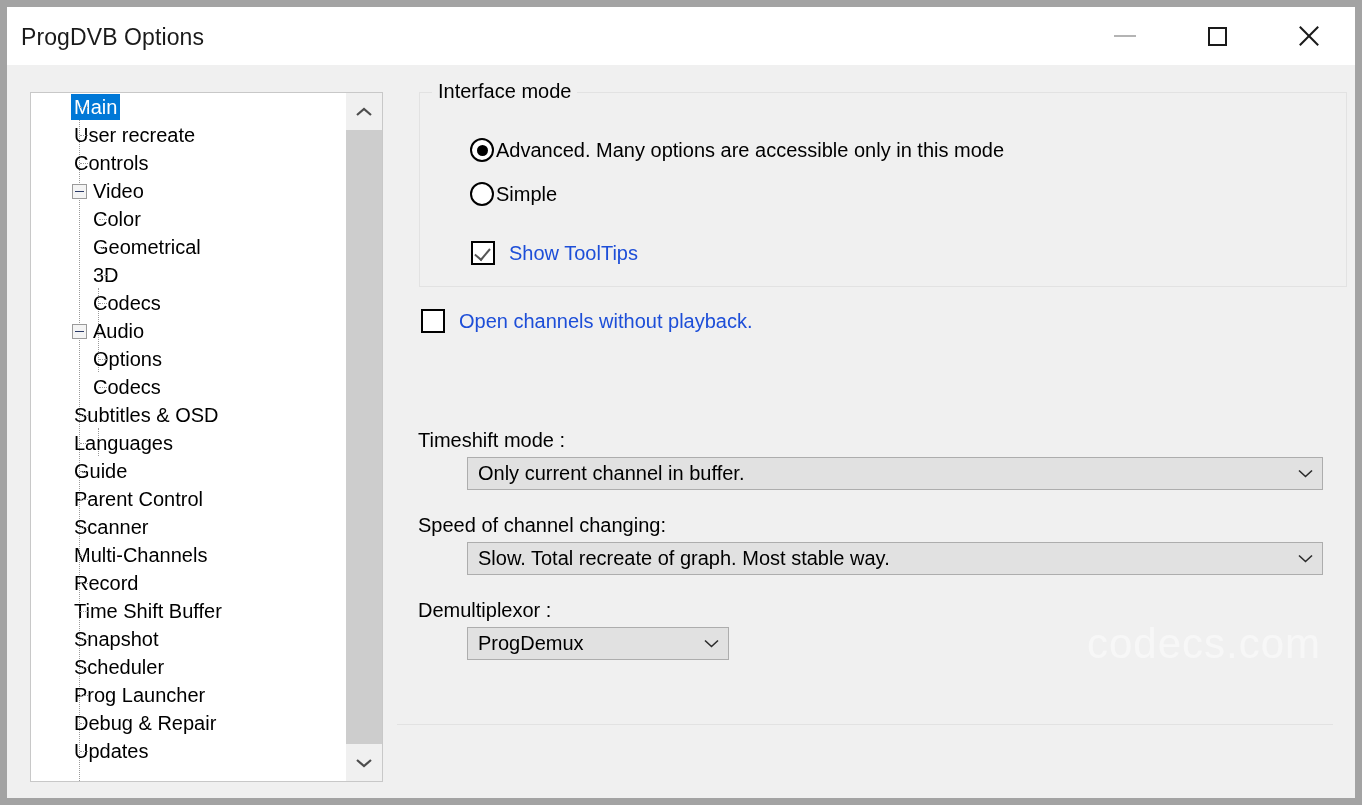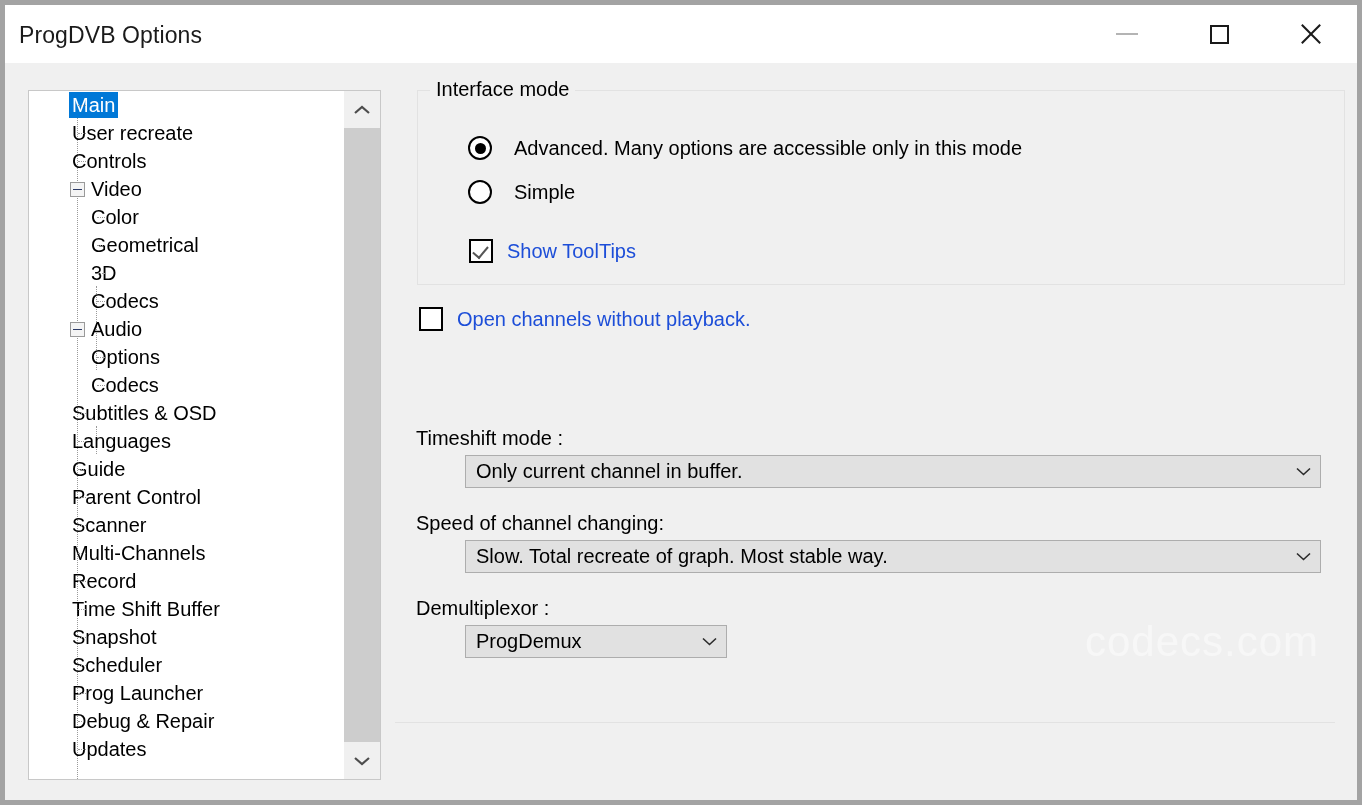--- a/index.html
+++ b/index.html
@@ -9,21 +9,21 @@
   }
   body {
     font-family: "Liberation Sans", sans-serif;
     -webkit-font-smoothing: antialiased;
   }
   #app {
     position: relative;
     width: 1362px;
     height: 805px;
     background: #f0f0f0;
-    border: 5px solid #a3a3a3;
+    border: 7px solid #a3a3a3;
     box-sizing: border-box;
     overflow: hidden;
   }
 
   
   .titlebar {
     position: absolute;
     left: 0; top: 0;
     width: 100%;
     height: 58px;
@@ -259,21 +259,21 @@
     justify-content: center;
     flex: 0 0 auto;
   }
   .radio-inner {
     width: 11px;
     height: 11px;
     border-radius: 50%;
     background: #000000;
   }
   .radio-label {
-    margin-left: 22px;
+    margin-left: 2px;
     font-size: 20px;
     color: #000000;
     white-space: nowrap;
   }
 
   .check-row {
     position: absolute;
     display: flex;
     align-items: center;
     cursor: default;

